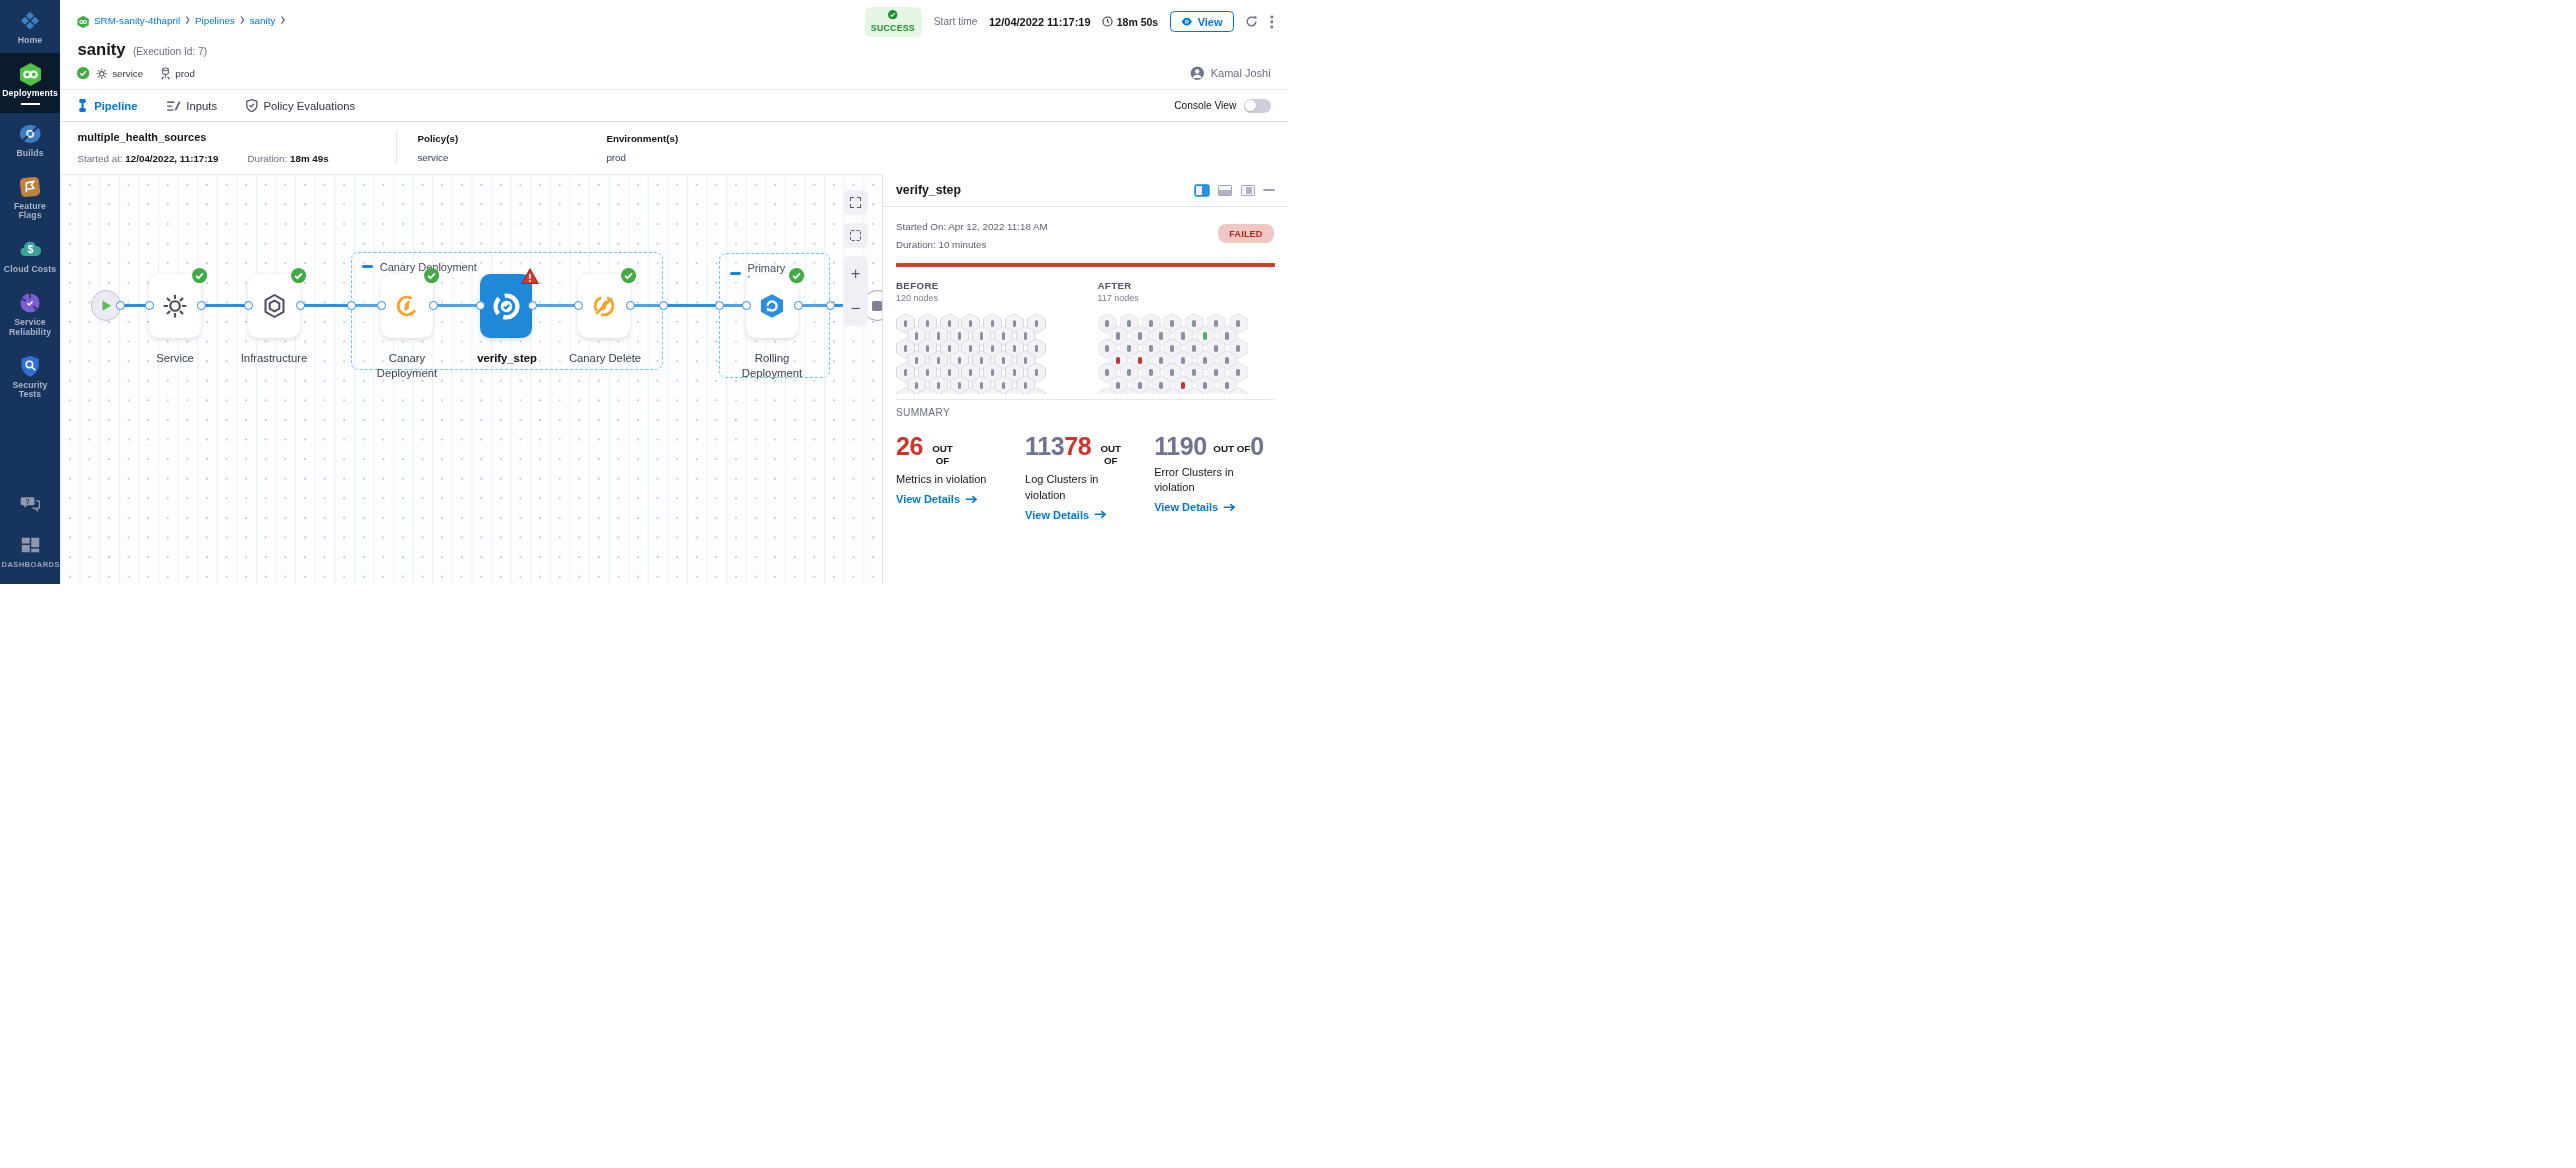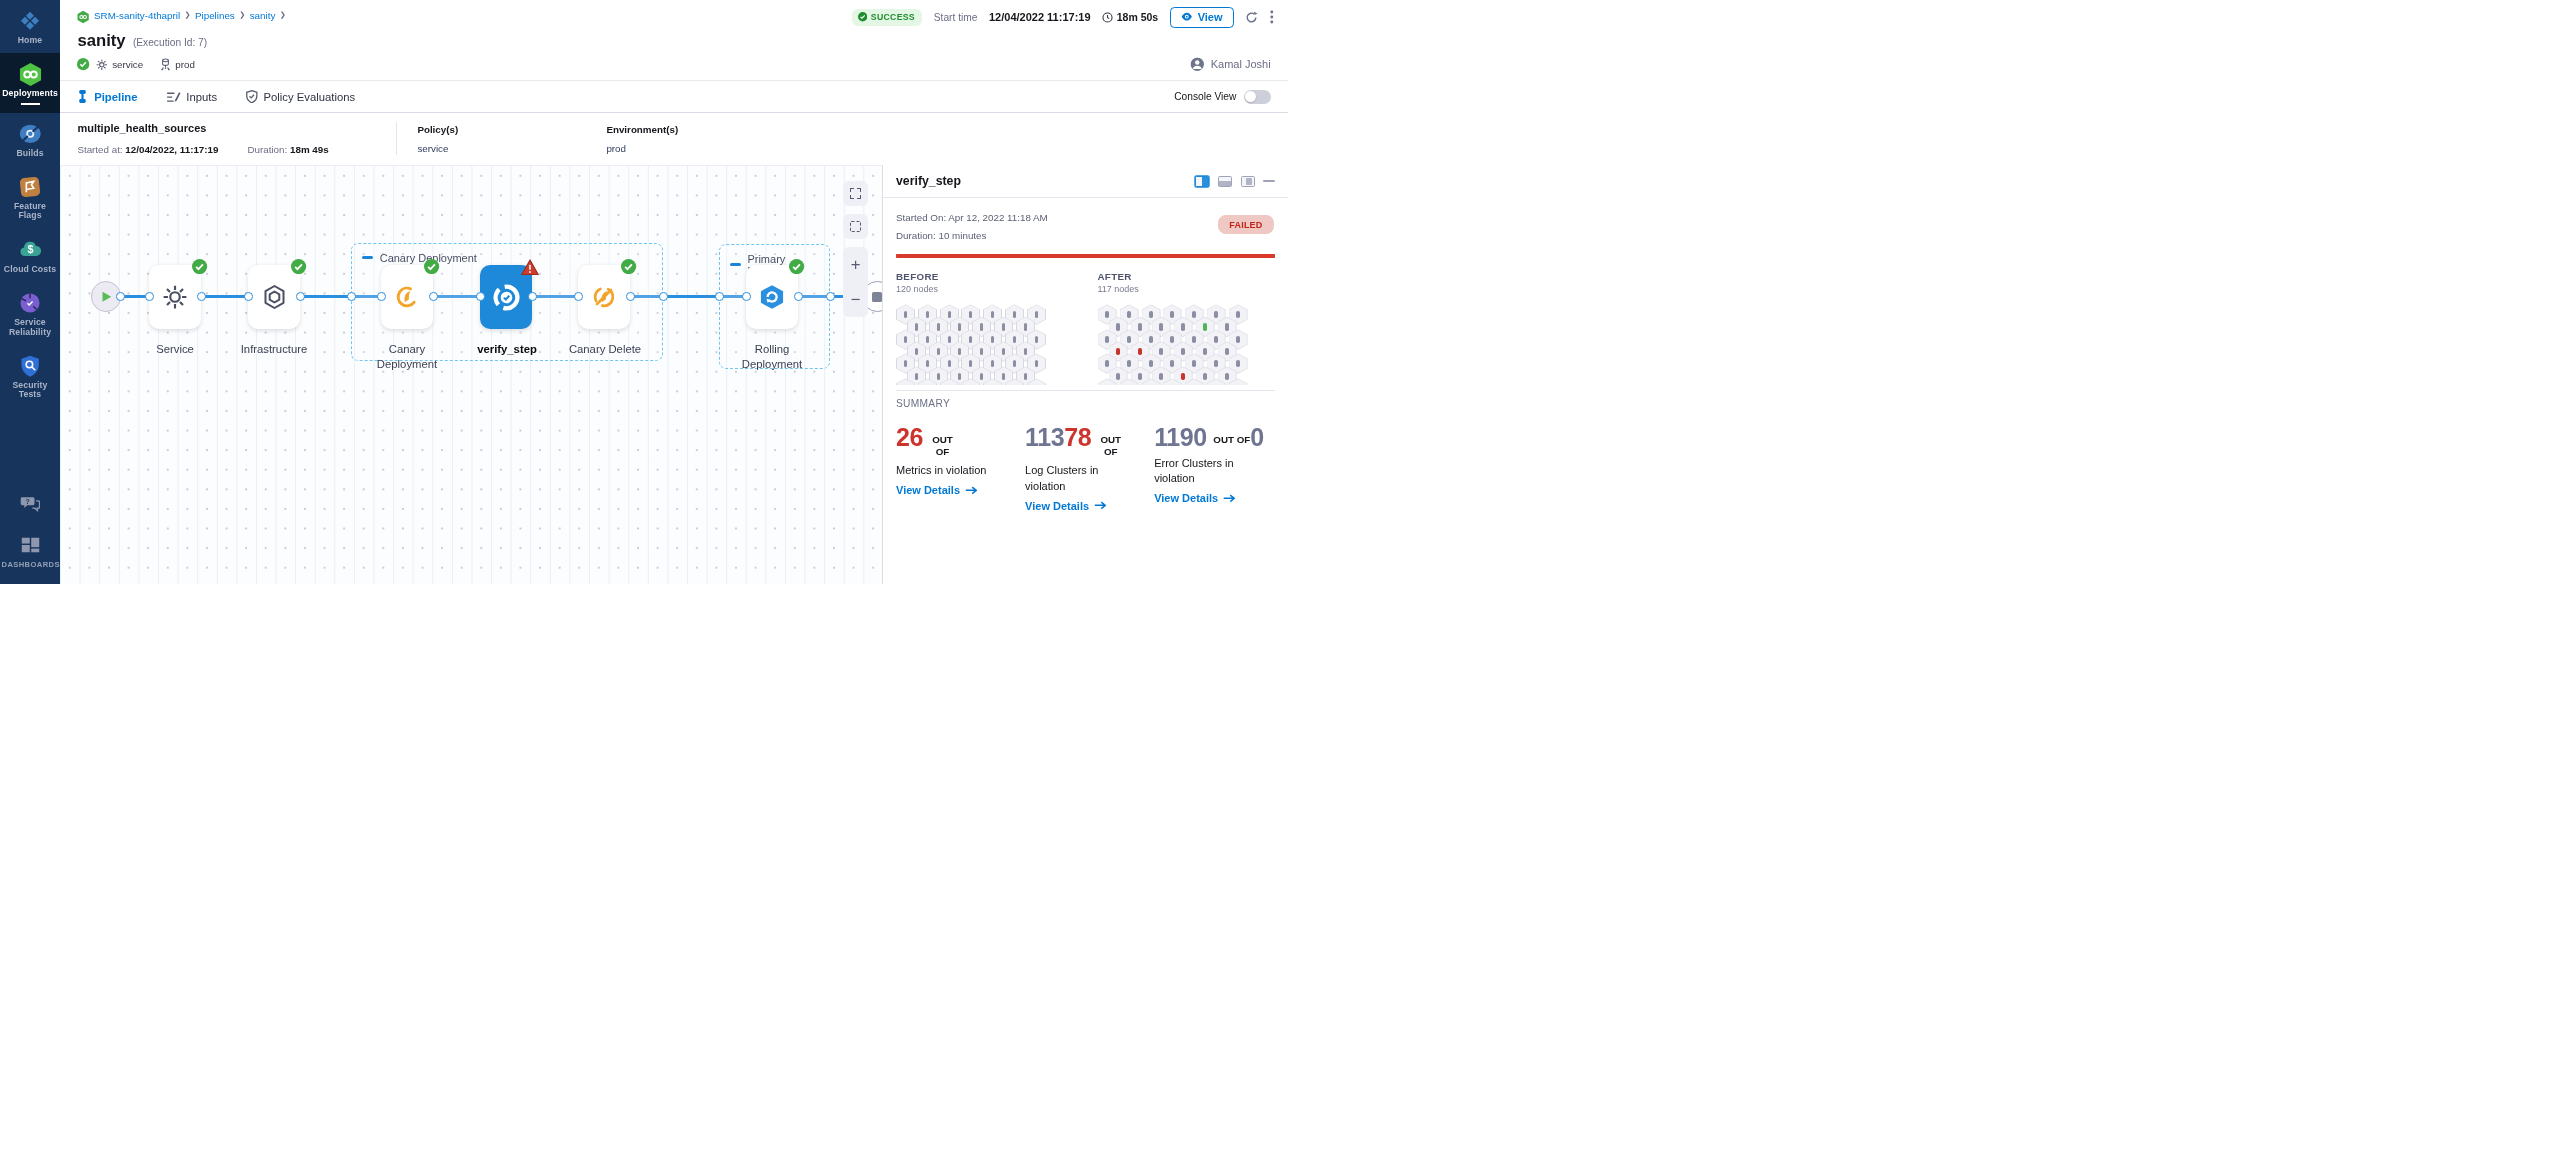--- a/index.html
+++ b/index.html
@@ -19,21 +19,21 @@
   .dash-label { font-size:7.6px; color:#93a0b5; font-weight:700; letter-spacing:0.4px; margin-top:3.6px; text-align:center; }
 
   
   .main { flex:1; display:flex; flex-direction:column; min-width:0; }
   .hdr1 { display:flex; align-items:center; padding:6.5px 14.5px 1.5px 17.4px; }
   .crumb { display:flex; gap:4.4px; font-size:9.8px; }
   .crumb a { color:#0278d5; text-decoration:none; cursor:pointer; }
   .crumb .sep { color:#6b6d85; font-size:8.7px; }
   .hdr1-right { margin-left:auto; display:flex; align-items:center; gap:11.6px; }
   .badge-success { background:#e4f7e5; color:#1e8e2e; font-weight:700; font-size:8.7px; letter-spacing:0.3px;
-     padding:3.6px 7.3px 3.6px 5.8px; border-radius:5.8px; display:flex; align-items:center; gap:3.6px; }
+     padding:3.6px 7.3px 3.6px 5.8px; border-radius:5.8px; display:flex; align-items:center; gap:3.6px;flex-direction:column; }
   .start-lbl { color:#6b6d85; font-size:10.2px; }
   .start-val { color:#16161c; font-size:11px; font-weight:700; }
   .elapsed { display:flex; align-items:center; gap:3.6px; color:#16161c; font-size:10.5px; font-weight:700; }
   .view-btn { display:flex; align-items:center; gap:5.1px; border:1.1px solid #0278d5; color:#0278d5; background:#fff;
      border-radius:4.4px; padding:3.6px 10.2px; font-size:11px; font-weight:700; cursor:pointer; }
   .icon-btn { background:none; border:none; cursor:pointer; display:flex; align-items:center; }
 
   .hdr2 { display:flex; align-items:baseline; gap:7.3px; padding:1.5px 17.4px 0; }
   .page-title { font-size:16.7px; font-weight:700; color:#16161c; }
   .exec-id { font-size:10.2px; color:#6b6d85; }

